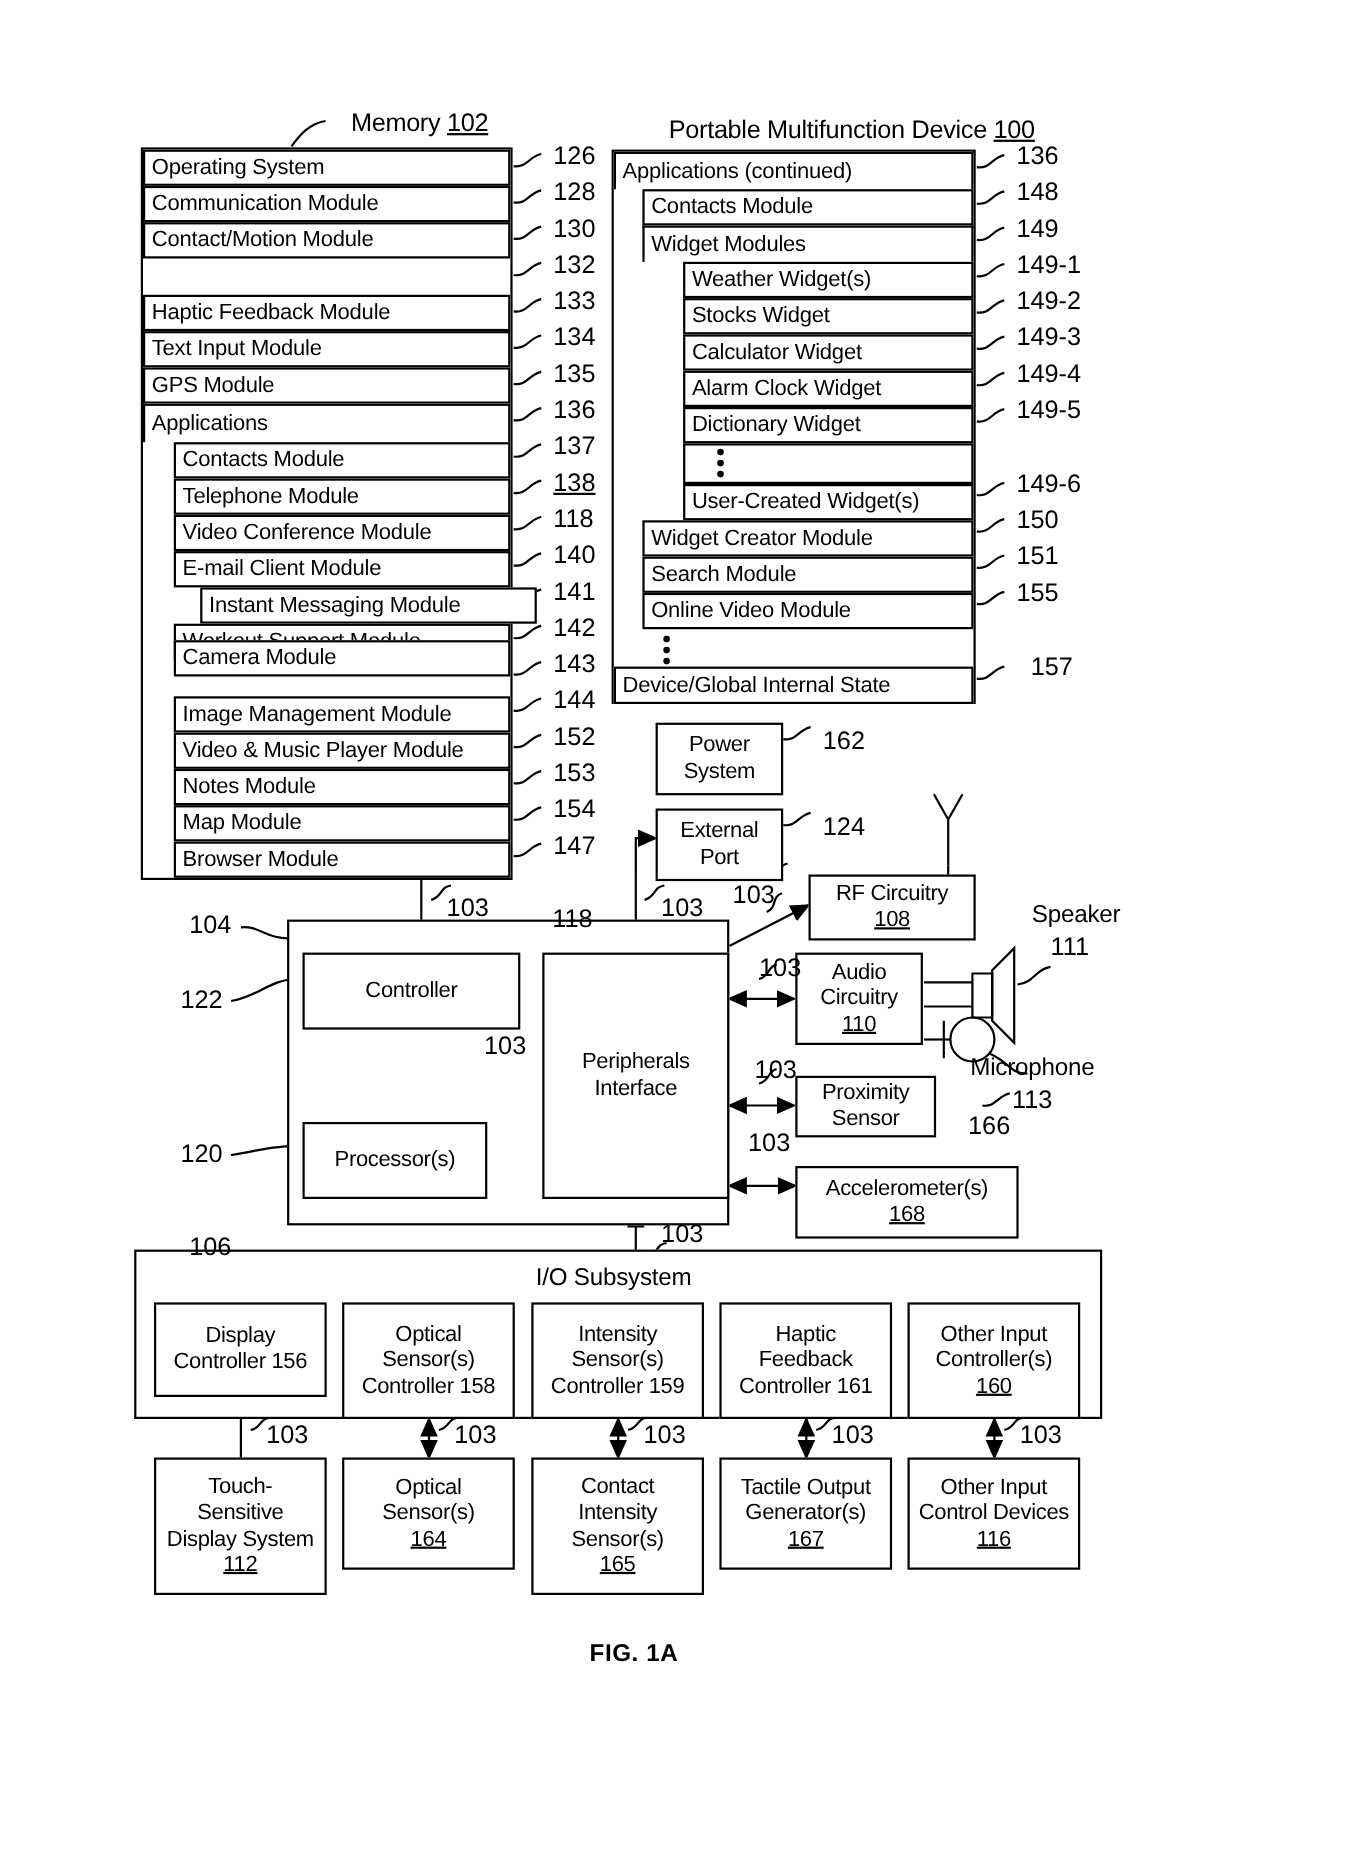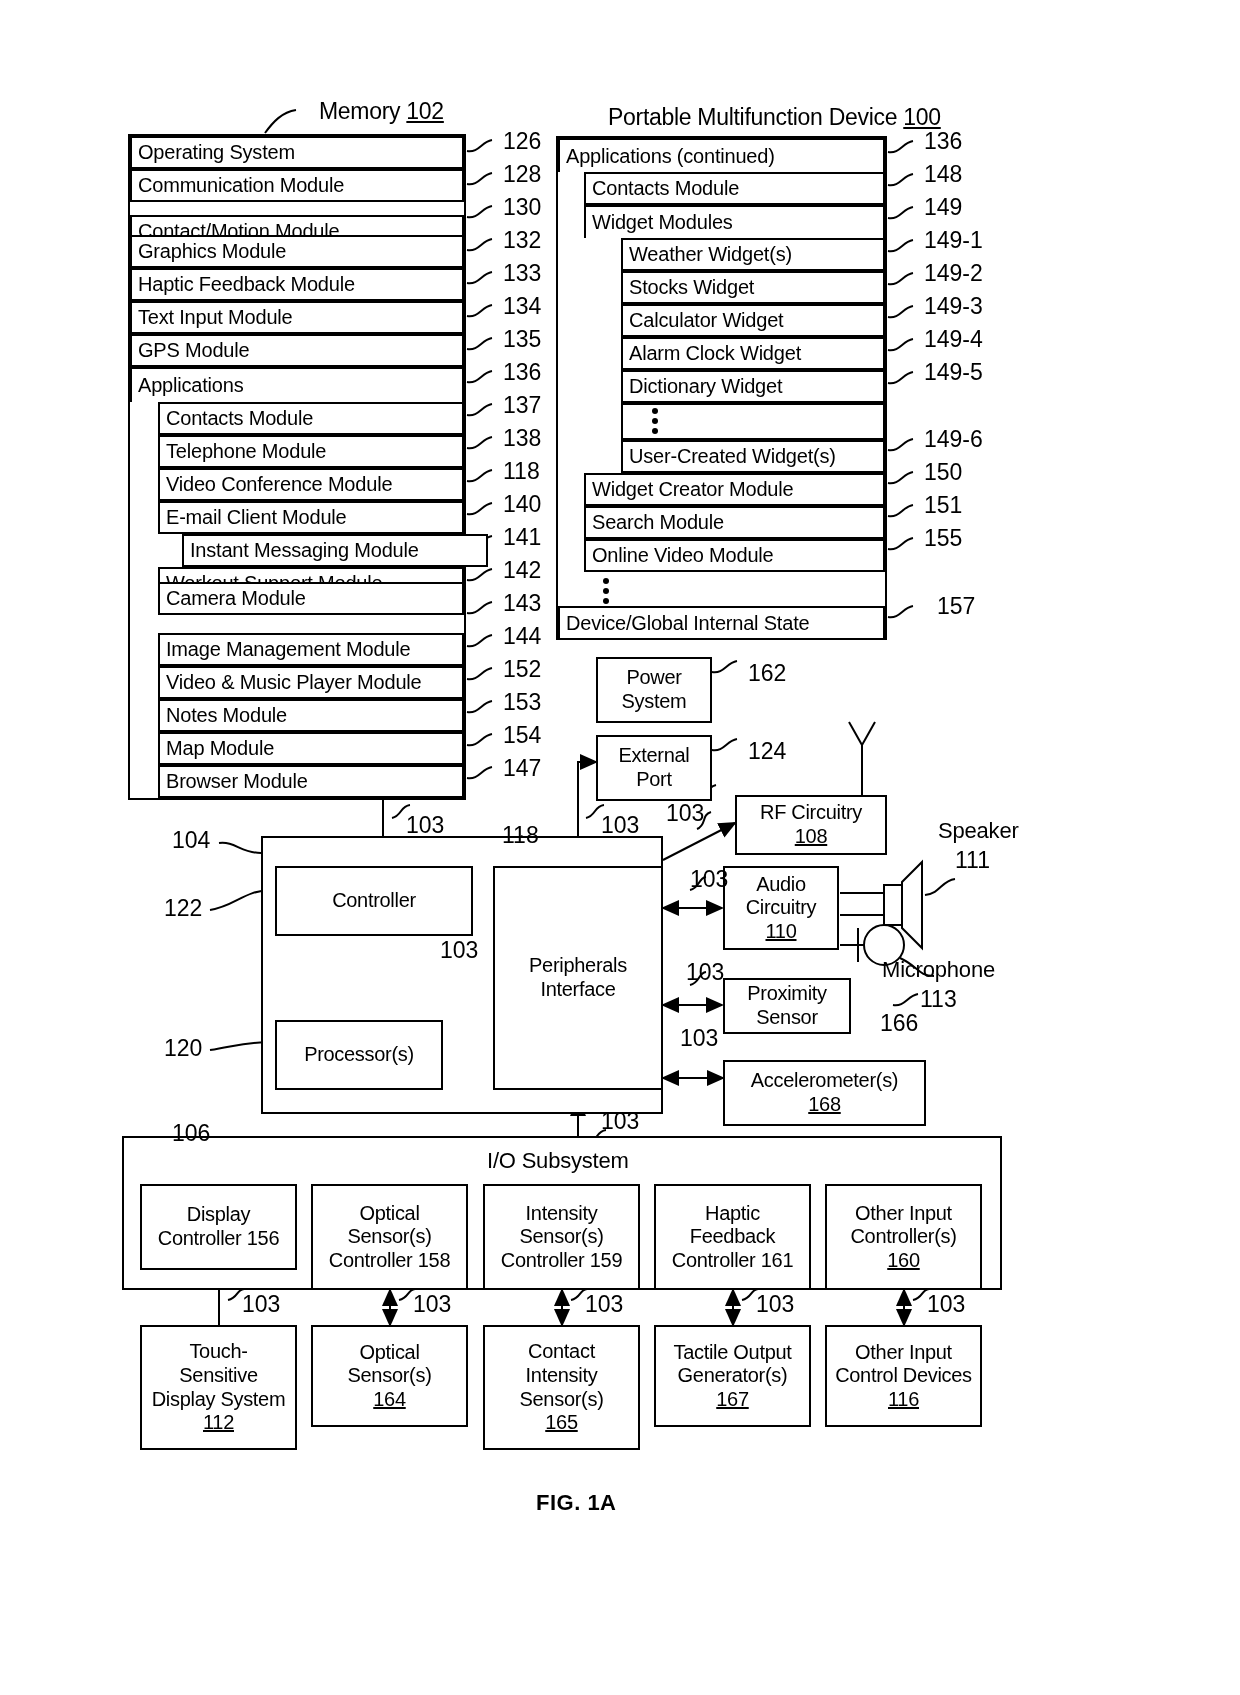--- a/index.html
+++ b/index.html
@@ -241,25 +241,22 @@
   </div>
 
   <div class="box" style="left:128px; top:134px; width:338px; height:666px; border-width:2px;"></div>
 
   <div class="row" style="left:130px; top:136px; width:334px; height:33px;">
       <span>Operating System</span>
     </div>
   <div class="row" style="left:130px; top:169px; width:334px; height:33px;">
       <span>Communication Module</span>
     </div>
-  <div class="row" style="left:130px; top:215px; width:334px; height:33px;">
+  <div class="row" style="left:130px; top:202px; width:334px; height:33px;">
       <span>Contact/Motion Module</span>
-    </div>
-  <div class="row" style="left:130px; top:235px; width:334px; height:33px;">
-      <span>Graphics Module</span>
     </div>
   <div class="row" style="left:130px; top:268px; width:334px; height:33px;">
       <span>Haptic Feedback Module</span>
     </div>
   <div class="row" style="left:130px; top:301px; width:334px; height:33px;">
       <span>Text Input Module</span>
     </div>
   <div class="row" style="left:130px; top:334px; width:334px; height:33px;">
       <span>GPS Module</span>
     </div>
@@ -306,21 +303,21 @@
 
   <div class="num" style="left:503px; top:128px;">126</div>
   <div class="num" style="left:503px; top:161px;">128</div>
   <div class="num" style="left:503px; top:194px;">130</div>
   <div class="num" style="left:503px; top:227px;">132</div>
   <div class="num" style="left:503px; top:260px;">133</div>
   <div class="num" style="left:503px; top:293px;">134</div>
   <div class="num" style="left:503px; top:326px;">135</div>
   <div class="num" style="left:503px; top:359px;">136</div>
   <div class="num" style="left:503px; top:392px;">137</div>
-  <div class="num" style="left:503px; top:425px;">138</div>
+  <div class="num" style="left:503px; top:425px;text-decoration:underline;">138</div>
   <div class="num" style="left:503px; top:458px;">118</div>
   <div class="num" style="left:503px; top:491px;">140</div>
   <div class="num" style="left:503px; top:524px;">141</div>
   <div class="num" style="left:503px; top:557px;">142</div>
   <div class="num" style="left:503px; top:590px;">143</div>
   <div class="num" style="left:503px; top:623px;">144</div>
   <div class="num" style="left:503px; top:656px;">152</div>
   <div class="num" style="left:503px; top:689px;">153</div>
   <div class="num" style="left:503px; top:722px;">154</div>
   <div class="num" style="left:503px; top:755px;">147</div>

